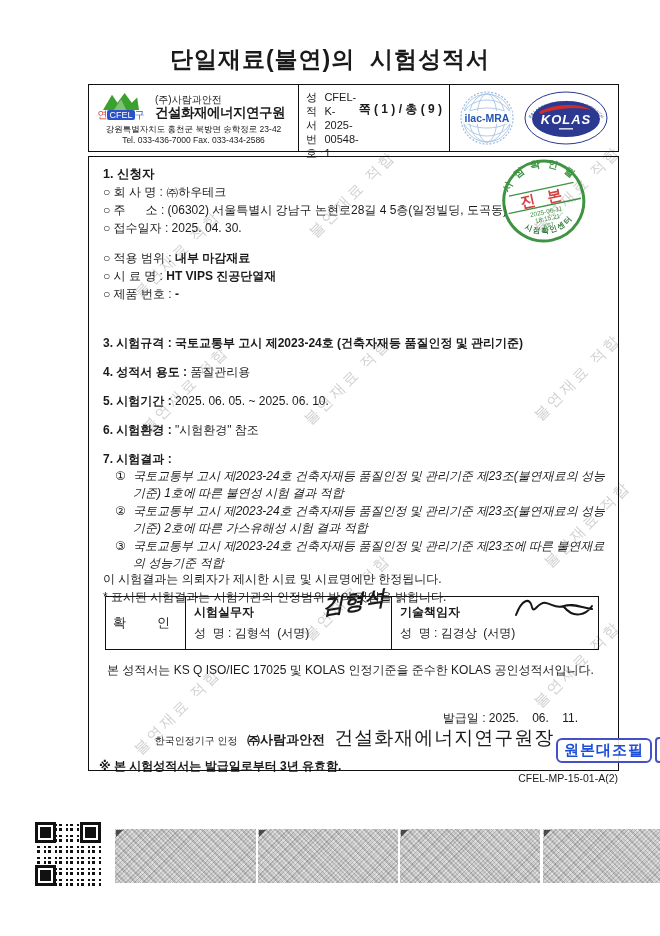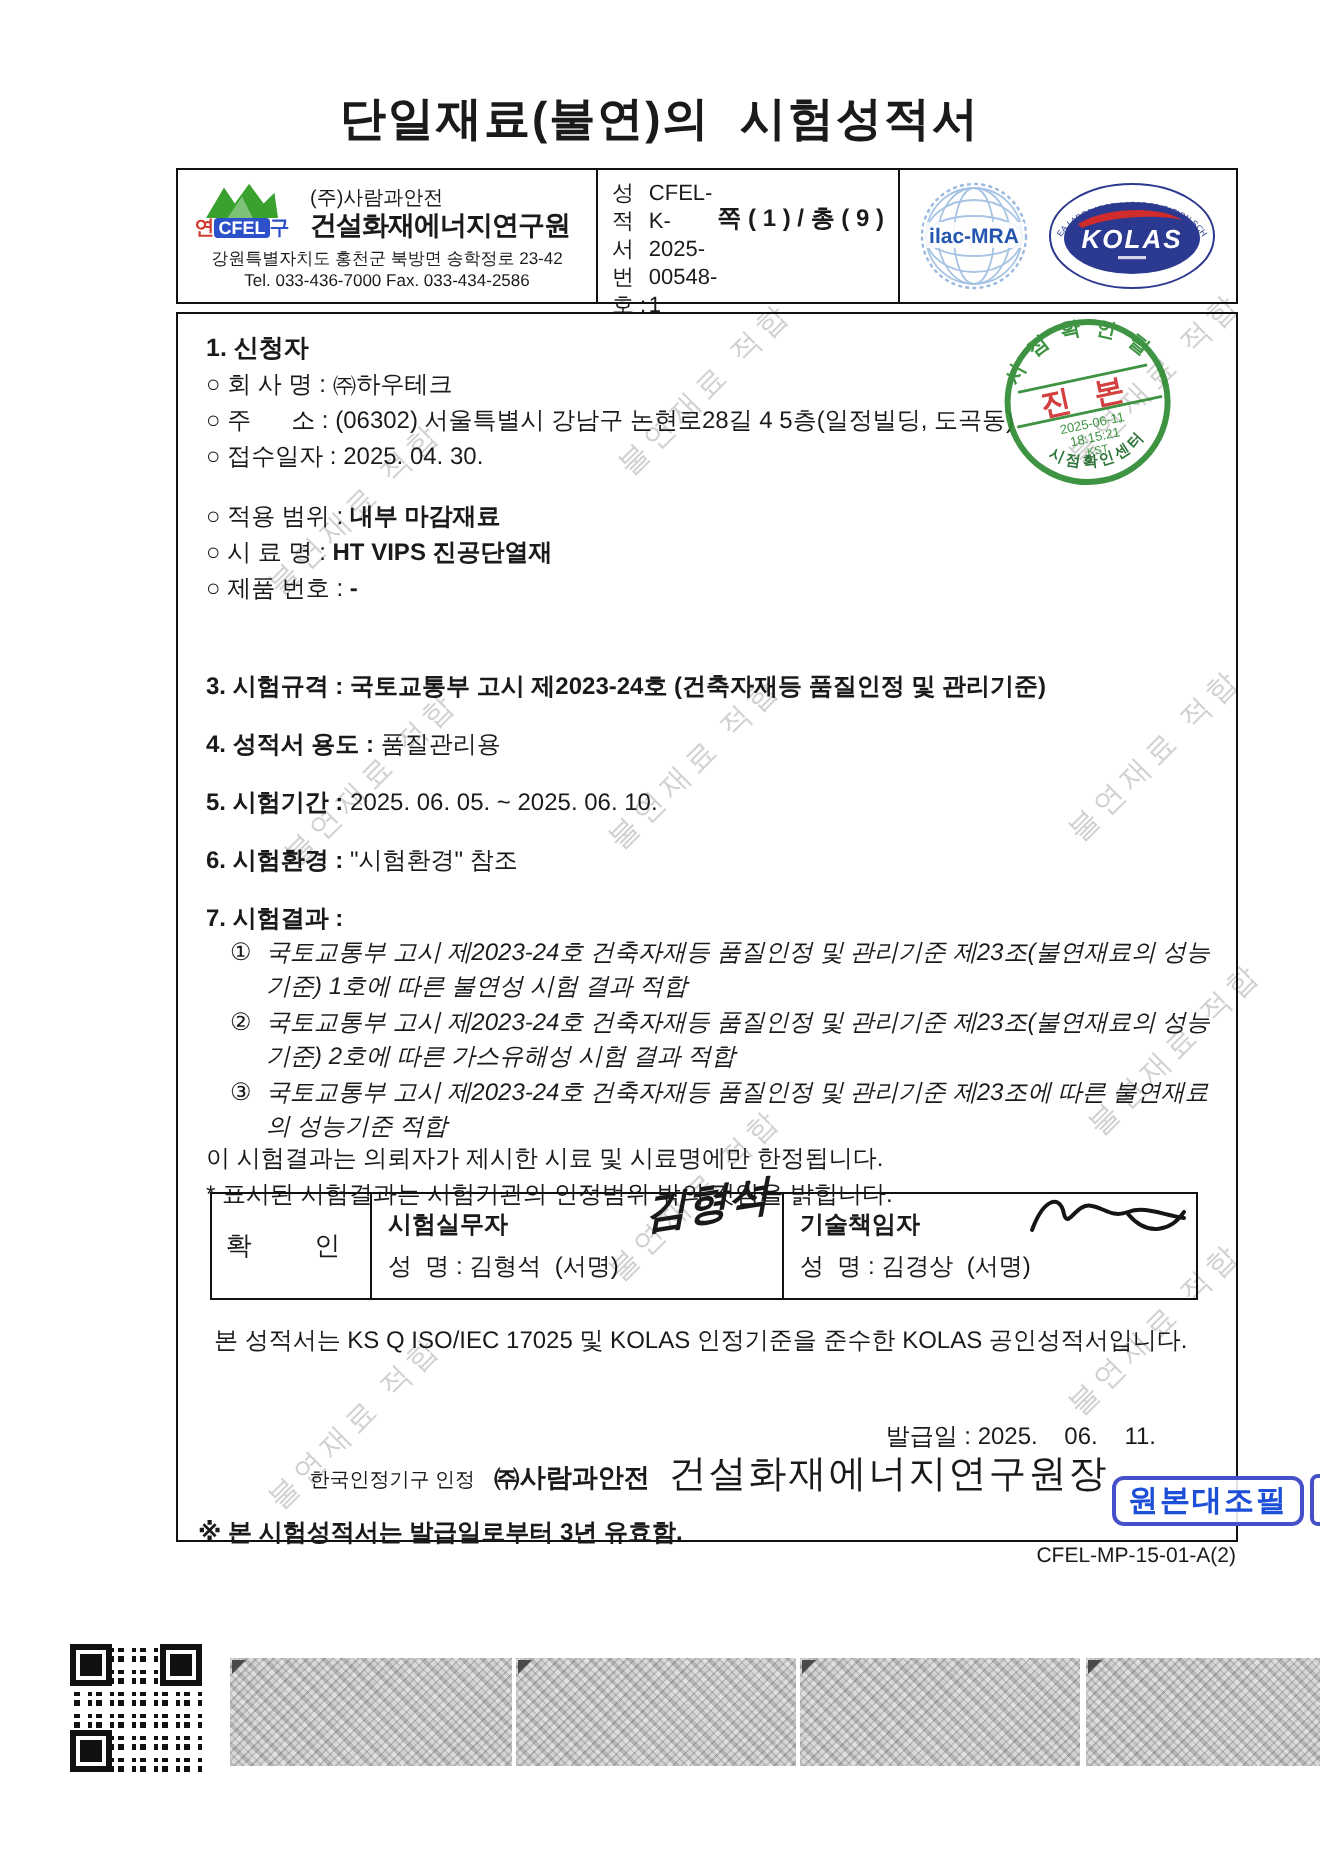--- a/index.html
+++ b/index.html
@@ -19,21 +19,21 @@
   .wm:nth-of-type(9){left:120px;top:702px;}
   .wm:nth-of-type(10){left:520px;top:655px;}
 
   .doc-title{position:absolute;top:44px;left:0;width:100%;text-align:center;font-size:23px;font-weight:bold;letter-spacing:1px;white-space:pre;z-index:2;}
 
   
   .hbox{position:absolute;left:88px;top:84px;width:529px;height:66px;border:1.6px solid #111;display:flex;z-index:2;background:transparent;}
   .hc1{width:203px;border-right:1.4px solid #111;padding:2px 3px;display:flex;flex-direction:column;}
   .logo-row{display:flex;align-items:center;gap:5px;height:37px;}
   .logo-col{width:58px;display:flex;flex-direction:column;align-items:center;line-height:10px;}
-  .cfel-mark{font-size:10px;font-weight:bold;white-space:nowrap;}
+  .cfel-mark{font-size:10px;font-weight:normal;white-space:nowrap;}
   .lg-yeon{color:#d23b2f;}
   .lg-cfel{background:#2b50c8;color:#fff;padding:0 2px;border-radius:2px;font-size:9px;}
   .lg-gu{color:#2b50c8;}
   .org-names{display:flex;flex-direction:column;line-height:13px;}
   .org-company{font-size:10px;}
   .org-inst{font-size:13.5px;font-weight:bold;letter-spacing:-0.5px;white-space:nowrap;}
   .org-addr,.org-tel{font-size:8.5px;text-align:center;line-height:11px;white-space:nowrap;}
   .hc2{width:136px;border-right:1.4px solid #111;padding:5px 7px;font-size:11px;line-height:14px;display:flex;flex-direction:row;}
   .pageinfo{font-size:12px;margin-top:12px;white-space:pre;font-weight:bold;}
   .hc3{flex:1;display:flex;align-items:center;justify-content:center;gap:8px;}

